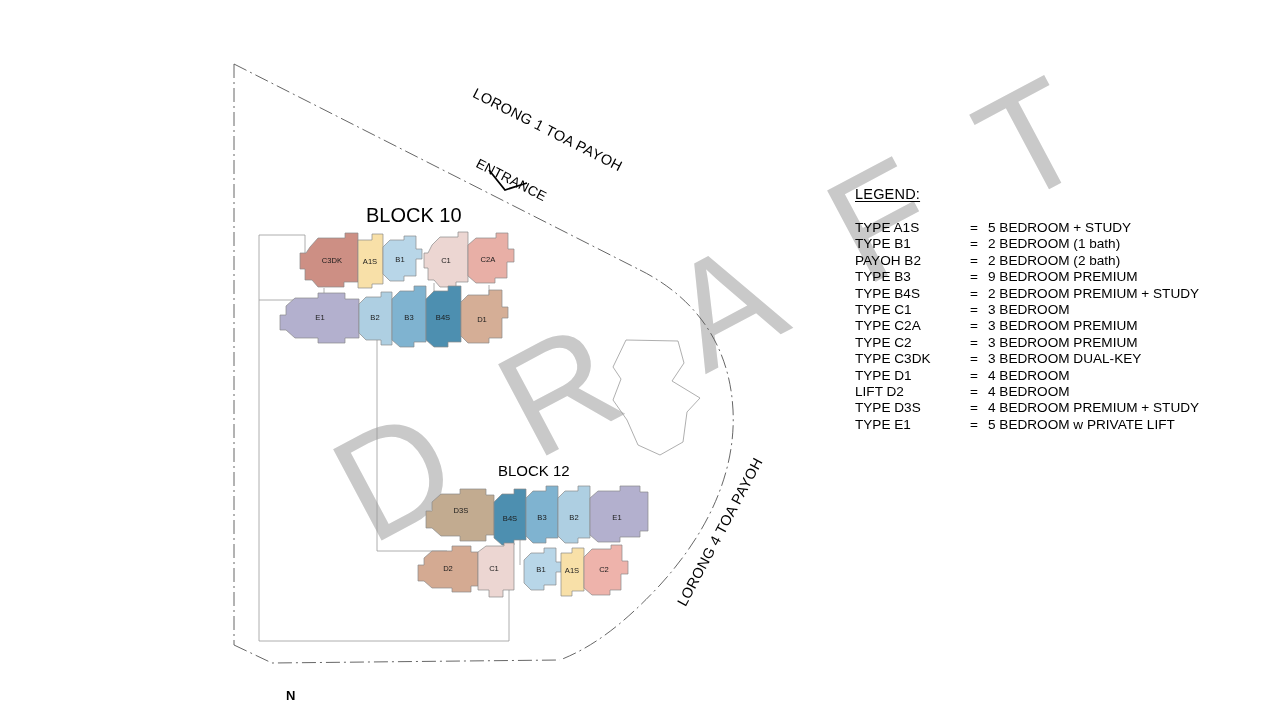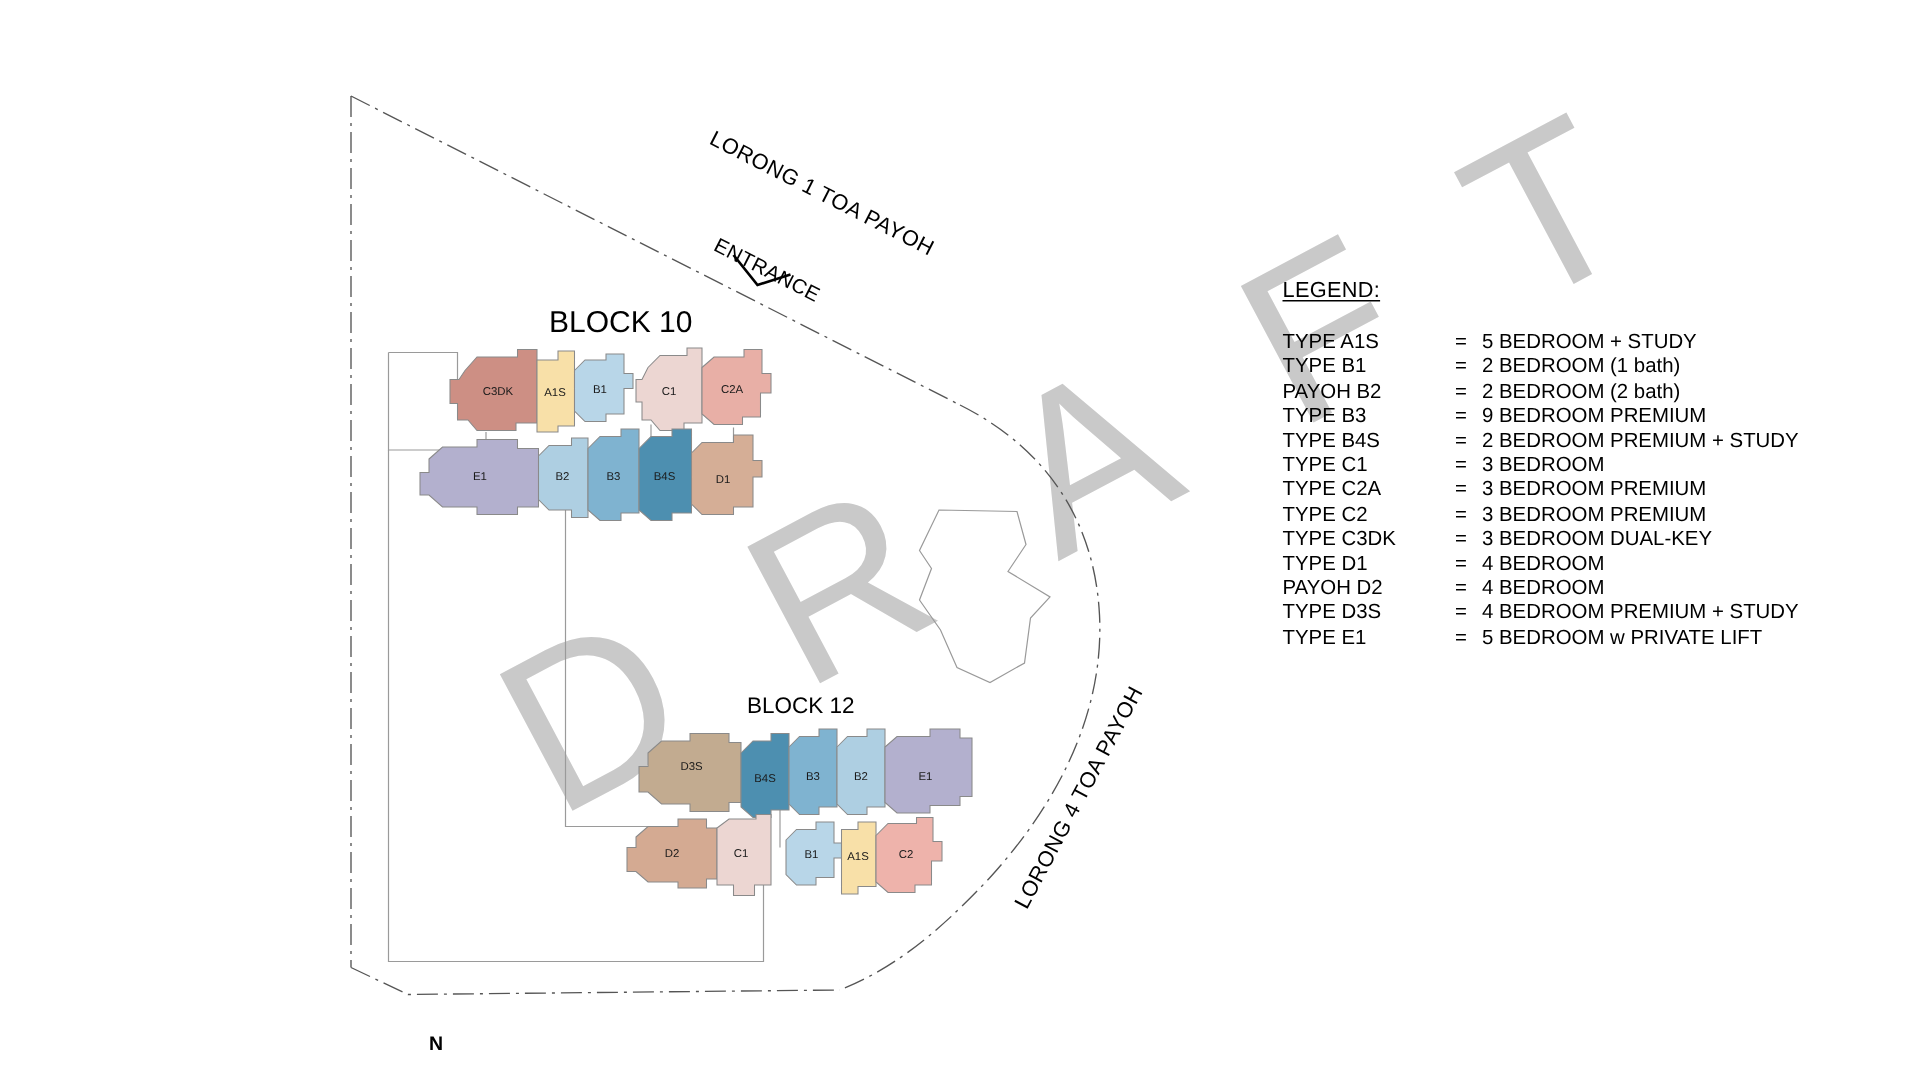--- a/index.html
+++ b/index.html
@@ -315,21 +315,21 @@
             <td class="lg-type">TYPE C3DK</td>
             <td class="lg-eq">=</td>
             <td class="lg-desc">3 BEDROOM DUAL-KEY</td>
           </tr>
           <tr>
             <td class="lg-type">TYPE D1</td>
             <td class="lg-eq">=</td>
             <td class="lg-desc">4 BEDROOM</td>
           </tr>
           <tr>
-            <td class="lg-type">PAYOH D2</td>
+            <td class="lg-type">LIFT D2</td>
             <td class="lg-eq">=</td>
             <td class="lg-desc">4 BEDROOM</td>
           </tr>
           <tr>
             <td class="lg-type">TYPE D3S</td>
             <td class="lg-eq">=</td>
             <td class="lg-desc">4 BEDROOM PREMIUM + STUDY</td>
           </tr>
           <tr>
             <td class="lg-type">TYPE E1</td>

